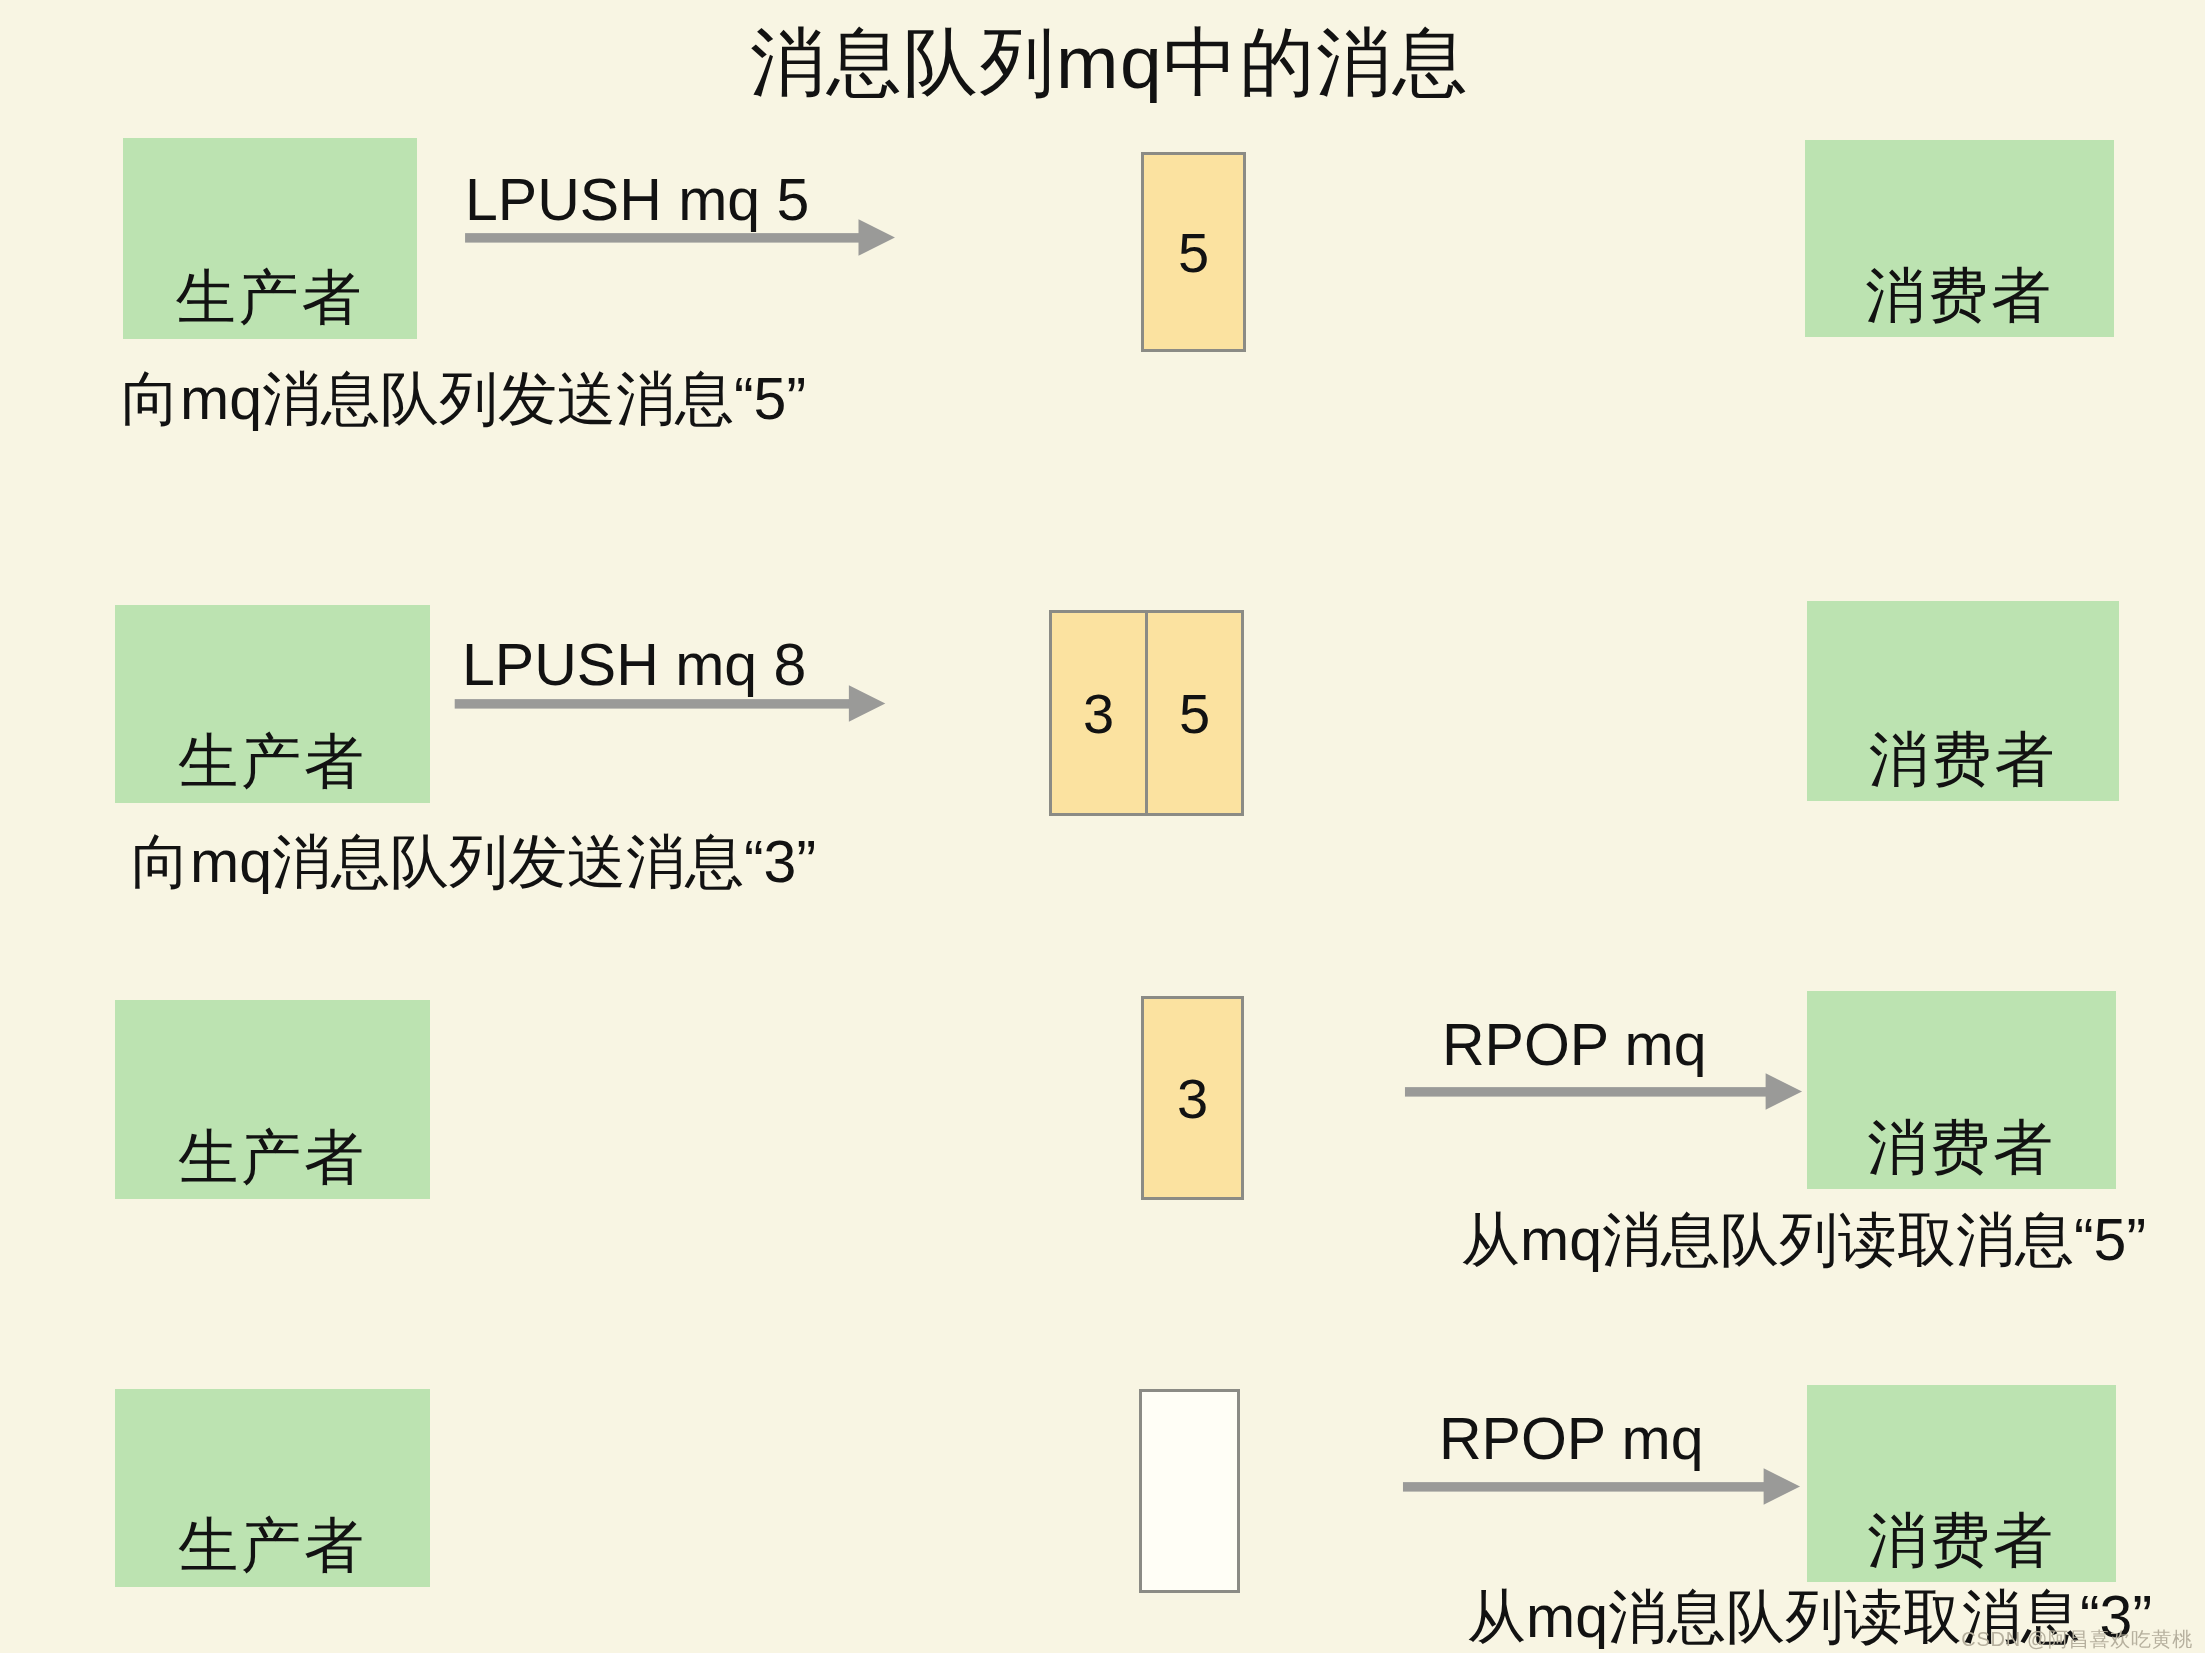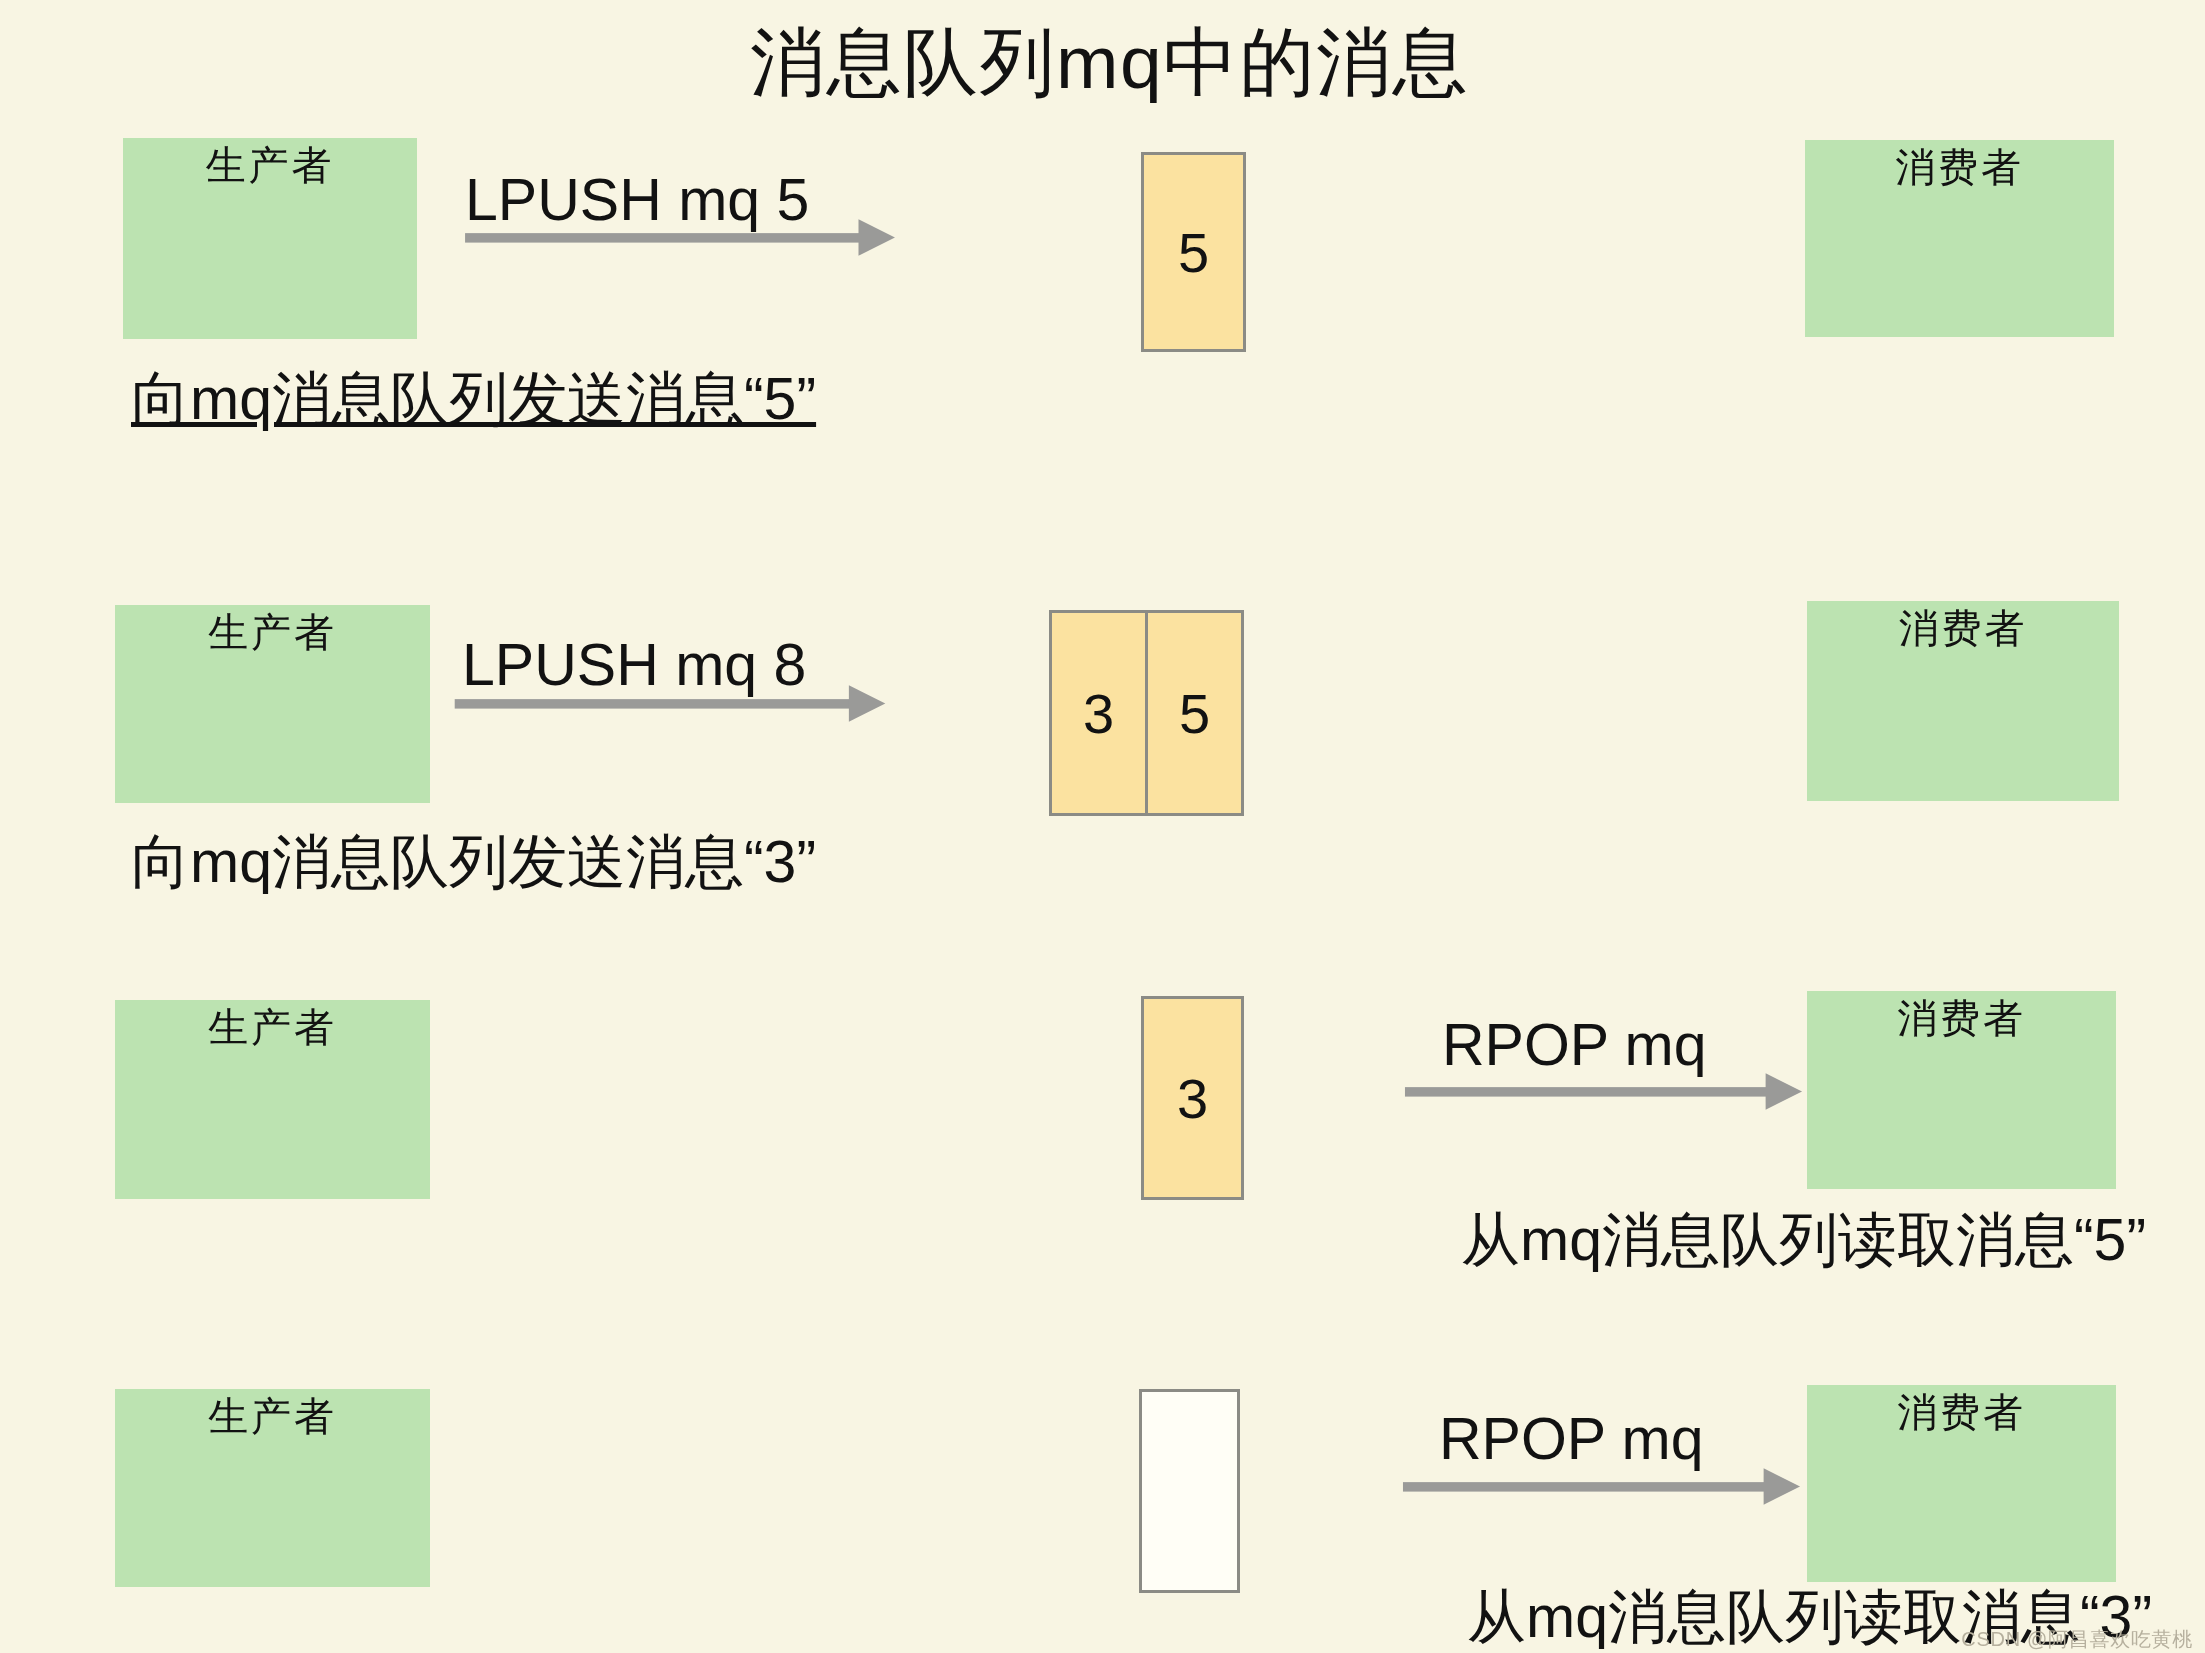--- a/index.html
+++ b/index.html
@@ -23,23 +23,23 @@
     left: 0; right: 0; top: 13.2px;
     margin: 0;
     text-align: center;
     font-size: 75px;
     font-weight: 500;
     letter-spacing: 1.5px;
   }
   .box {
     position: absolute;
     display: flex;
-    align-items: flex-start;
+    align-items: flex-end;
     justify-content: center;
-    font-size: 40px;
+    font-size: 60px;
     letter-spacing: 2.9px;
   }
   .green { background: var(--actor_green, #BCE3B1); }
 
   .producer-1 { left: 123px;  top: 138px;  width: 294px; height: 201px; }
   .consumer-1 { left: 1805px; top: 140px;  width: 309px; height: 197px; }
   .producer-2 { left: 115px;  top: 605px;  width: 315px; height: 198px; }
   .consumer-2 { left: 1807px; top: 601px;  width: 312px; height: 200px; }
   .producer-3 { left: 115px;  top: 1000px; width: 315px; height: 199px; }
   .consumer-3 { left: 1807px; top: 991px; width: 309px; height: 198px; }
@@ -75,21 +75,21 @@
   .cmd-1 { left: 465px;  top: 166px; }
   .cmd-2 { left: 462px;  top: 631px; }
   .cmd-3 { left: 1442px; top: 1011px; }
   .cmd-4 { left: 1439px; top: 1405px; }
 
   .caption {
     position: absolute;
     font-size: 59px;
     white-space: nowrap;
   }
-  .caption-1 { left: 131px;  top: 360px; text-decoration: underline; }
+  .caption-1 { left: 121px;  top: 360px; }
   .caption-2 { left: 131px;  top: 823px; }
   .caption-3 { left: 1461px; top: 1201px; }
   .caption-4 { left: 1467px; top: 1578px; }
 
   .arrow {
     position: absolute;
     color: var(--arrow_gray, #9A9A98);
   }
   .arrow svg { display: block; }
   .arrow-1 { left: 463px;  top: 212px; }

